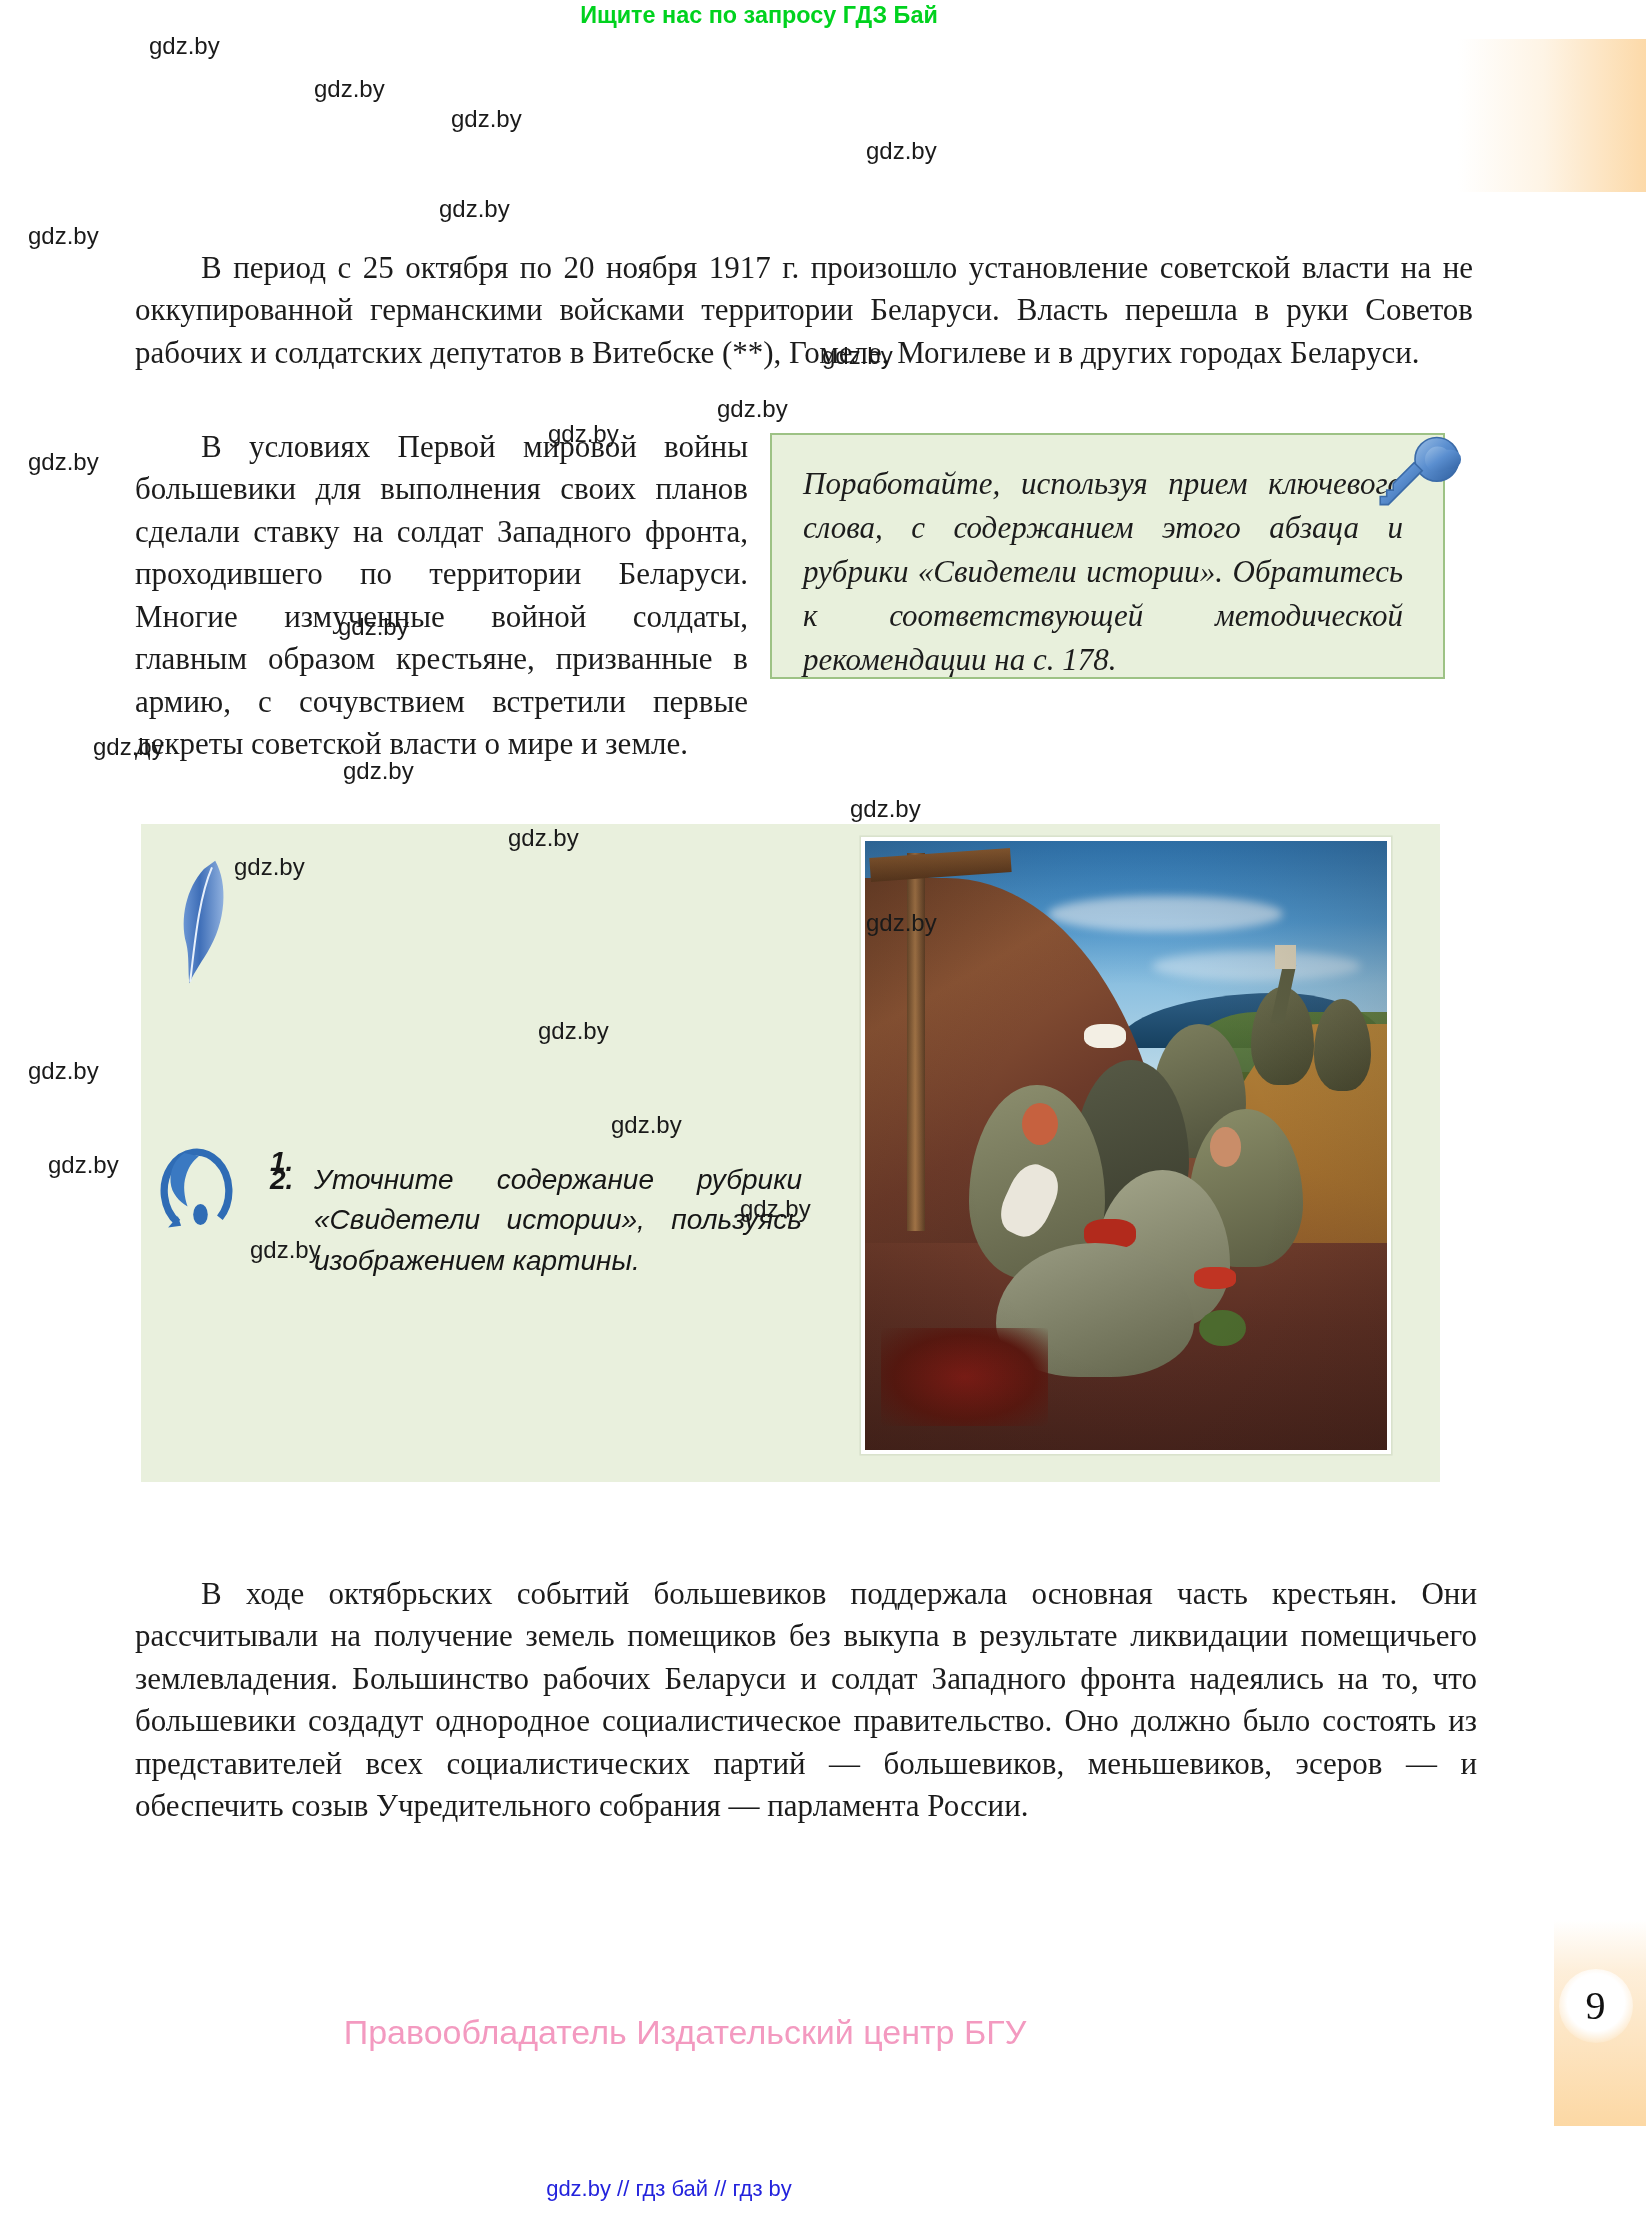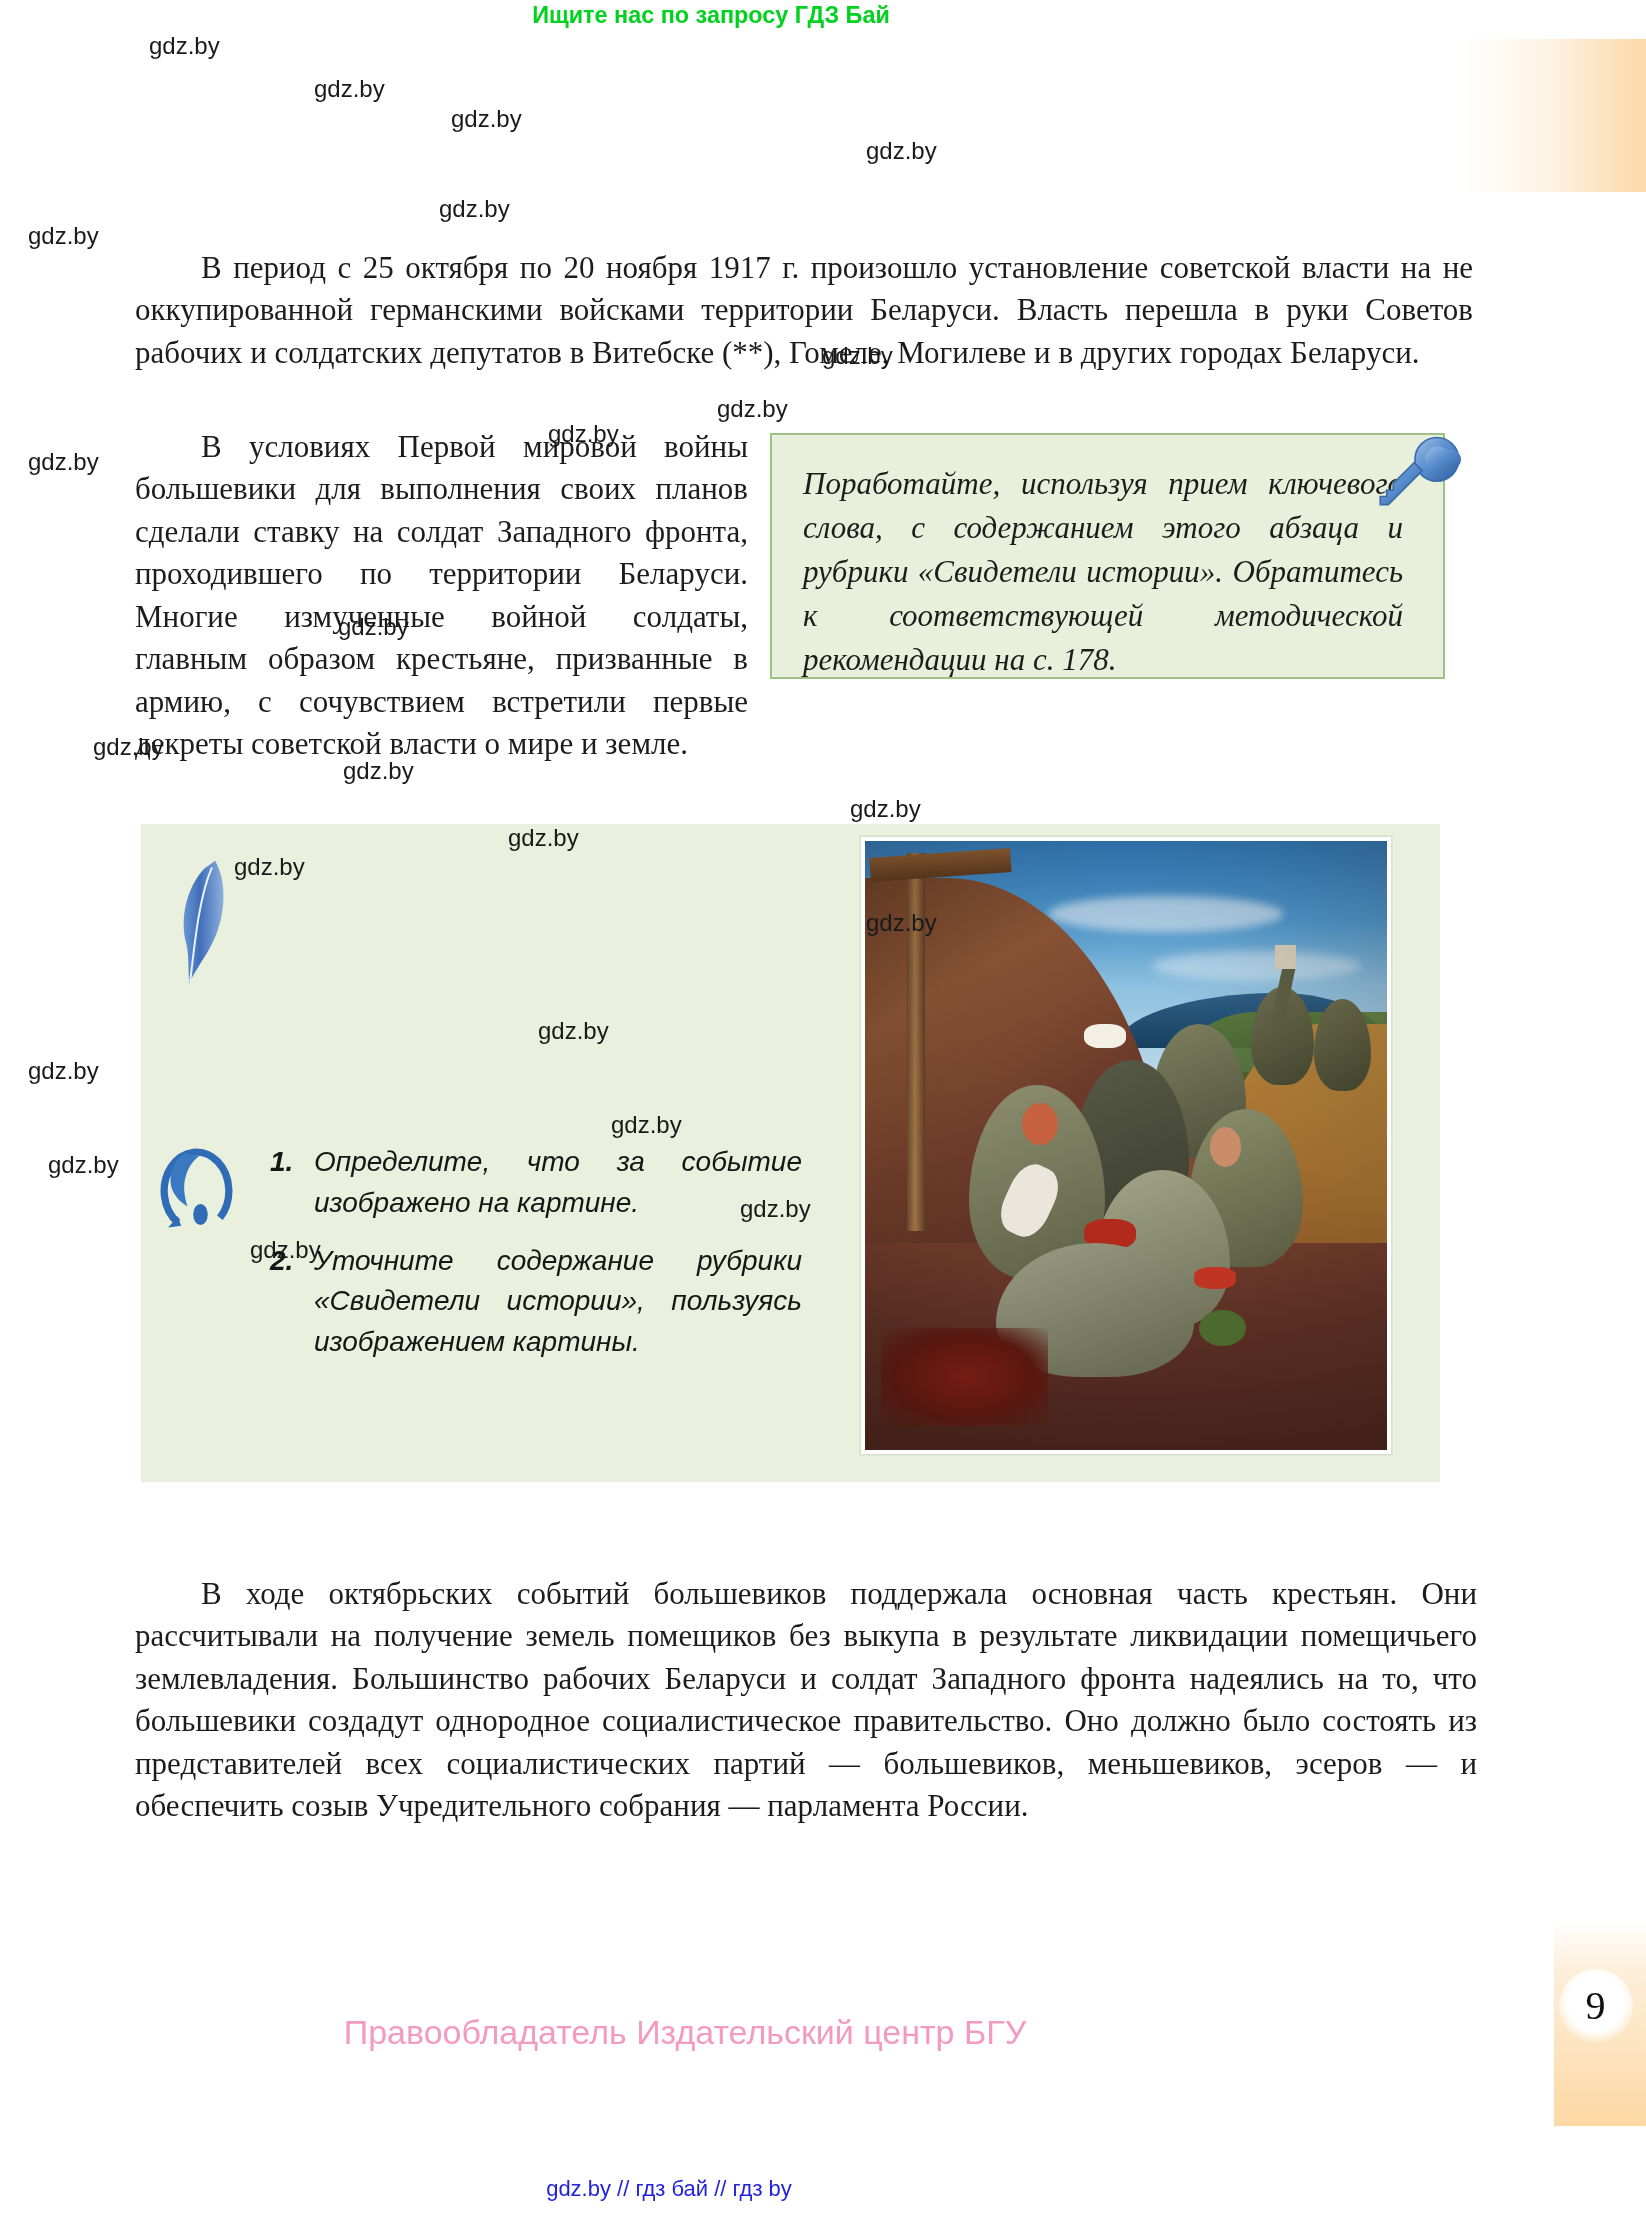--- a/index.html
+++ b/index.html
@@ -67,20 +67,21 @@
     position: absolute;
     top: 1.6px;
     left: 0;
     width: 1422px;
     text-align: center;
     font-family: "Liberation Sans", sans-serif;
     font-size: 23.4px;
     color: #00d21e;
     font-weight: 600;
     z-index: 45;
+    padding-left: 48px;
   }
   .wm-footer-blue {
     position: absolute;
     bottom: 14.5px;
     left: 0;
     width: 1338px;
     text-align: center;
     font-family: "Liberation Sans", sans-serif;
     font-size: 22px;
     color: #2323dd;
@@ -412,21 +413,20 @@
         <path d="M22 96 A40 48 0 1 1 74 90"></path>
       </g>
       <path d="M30 10 C18 18 12 32 13 46 C14 60 24 70 34 76 C30 64 28 50 32 38 C35 28 40 20 48 14 Z" fill="#3a79c2"></path>
       <path d="M22 88 L10 102 L26 100 Z" fill="#2f6cb5"></path>
       <ellipse cx="50" cy="86" rx="9" ry="13" fill="#2f6cb5"></ellipse>
     </svg>
 
     <ul class="q-list">
       <li>
         <span class="num">1.</span>
-        <span>Определите, что за событие изображено на картине.</span>
       </li>
       <li>
         <span class="num">2.</span>
         <span>Уточните содержание рубрики «Свидетели истории», пользуясь изображением картины.</span>
       </li>
     </ul>
 
   </div>
 
   <div class="painting-frame">

